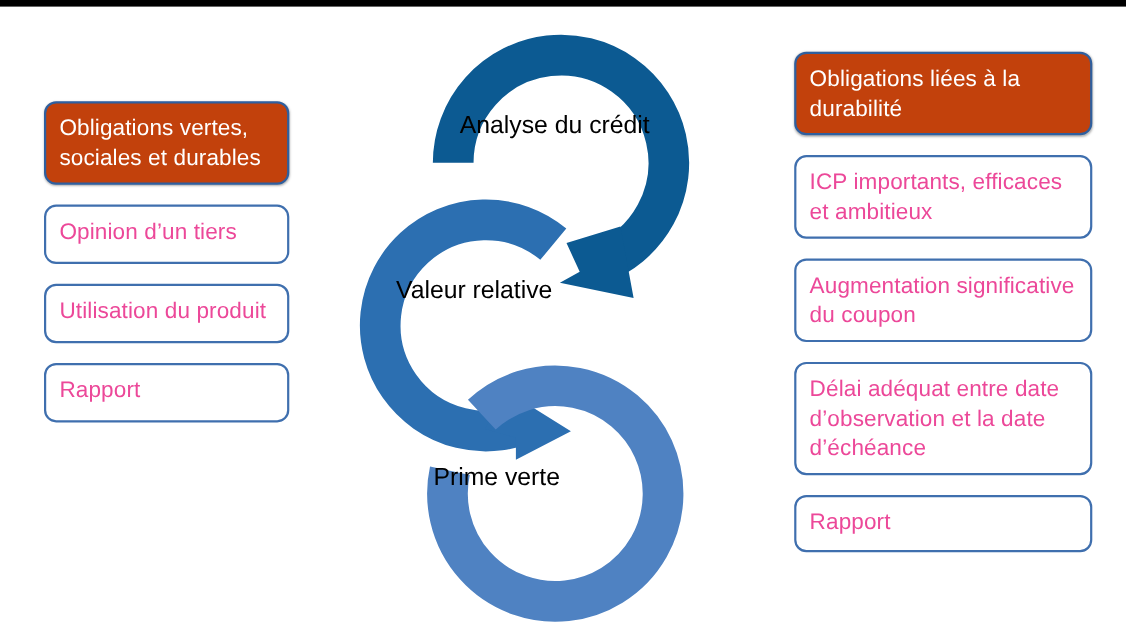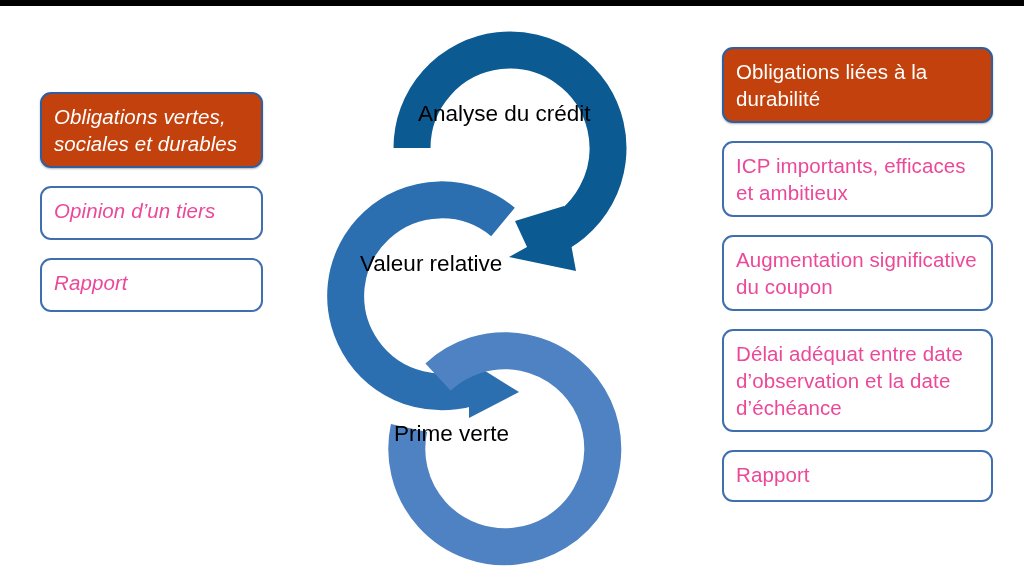--- a/index.html
+++ b/index.html
@@ -52,21 +52,21 @@
     padding: 9px 11px 9px 12px;
     margin-bottom: 18px;
     letter-spacing: 0.1px;
   }
   .chip.filled {
     background: #c2410c;
     color: #ffffff;
     border: 2px solid #2f5f9e;
     box-shadow: 0 1px 2px rgba(0,0,0,0.30);
   }
-  #left-column .chip  { min-height: 54px; font-style: italic; }
+  #left-column .chip  { min-height: 54px; }
   #right-column .chip { min-height: 52px; }
 
   
   #cycle {
     position: absolute;
     left: 318px;
     top: 10px;
     width: 380px;
     height: 556px;
   }
@@ -85,20 +85,21 @@
 </head>
 <body>
 
 <div id="slide">
 
   <div id="topbar"></div>
 
   <div id="left-column" class="column">
     <div class="chip filled">Obligations vertes, sociales et durables</div>
     <div class="chip">Opinion d’un tiers</div>
+    <div class="chip">Utilisation du produit</div>
     <div class="chip">Rapport</div>
   </div>
 
   <div id="right-column" class="column">
     <div class="chip filled">Obligations liées à la durabilité</div>
     <div class="chip">ICP importants, efficaces et ambitieux</div>
     <div class="chip">Augmentation significative du coupon</div>
     <div class="chip">Délai adéquat entre date d’observation et la date d’échéance</div>
     <div class="chip">Rapport</div>
   </div>

